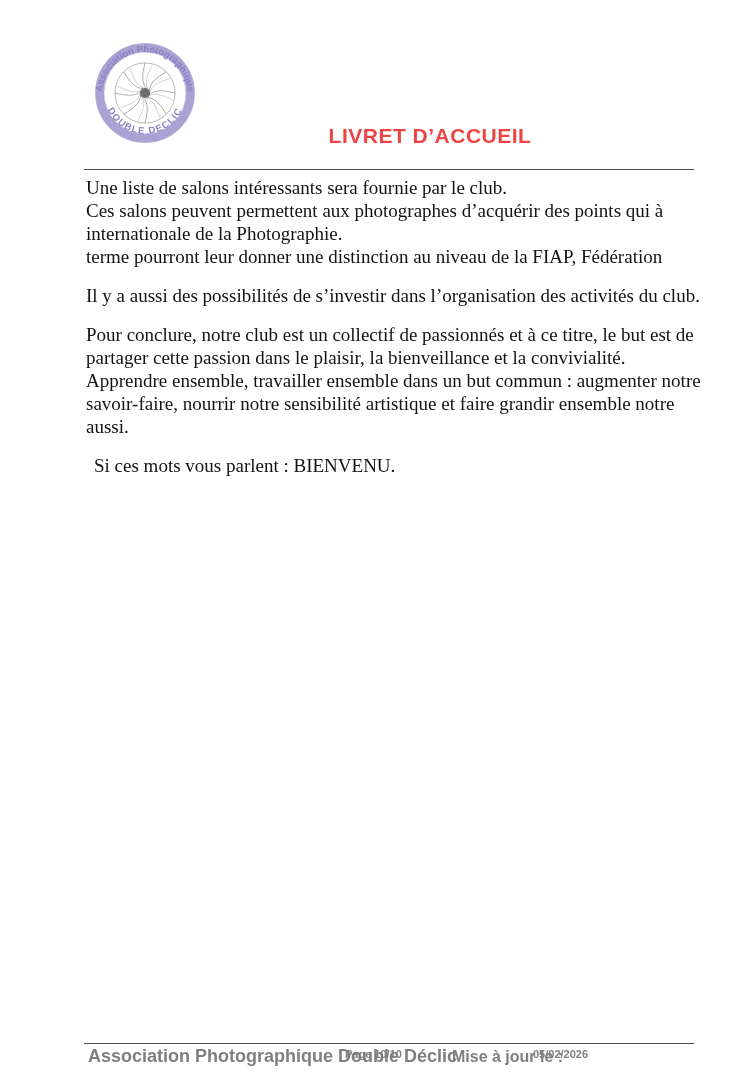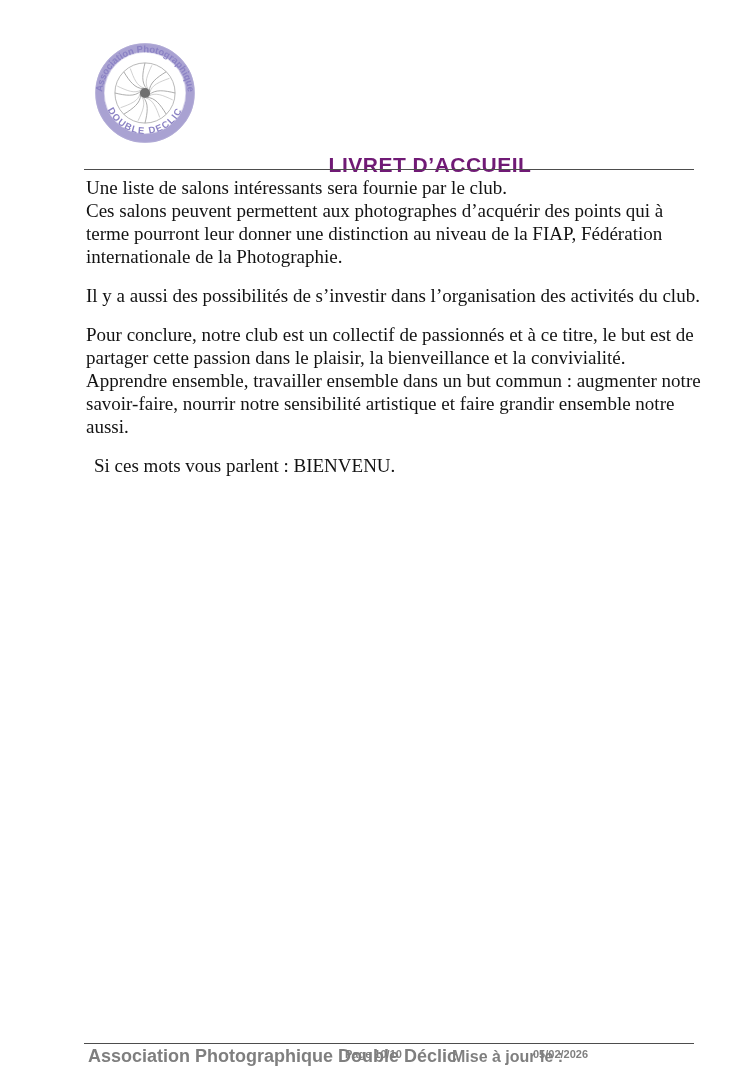--- a/index.html
+++ b/index.html
@@ -29,23 +29,22 @@
   .doc-title {
     position: absolute;
     left: 180px;
     top: 124px;
     width: 500px;
     text-align: center;
     font-family: "Liberation Sans", sans-serif;
     font-weight: bold;
     font-size: 21px;
     letter-spacing: 0.5px;
-    color: #701a75;
+    color: #ef4444;
     white-space: nowrap;
-    margin-top: 29px;
   }
 
   .rule {
     position: absolute;
     left: 84px;
     width: 610px;
     height: 1px;
     background: #4d4d4d;
   }
   .rule-top { top: 169px; }
@@ -130,22 +129,22 @@
   </div>
 
   <div class="doc-title">LIVRET D’ACCUEIL</div>
 
   <div class="rule rule-top"></div>
 
   <div class="content">
     <div class="para">
       <div class="line">Une liste de salons intéressants sera fournie par le club.</div>
       <div class="line">Ces salons peuvent permettent aux photographes d’acquérir des points qui à</div>
+      <div class="line">internationale de la Photographie.</div>
       <div class="line">terme pourront leur donner une distinction au niveau de la FIAP, Fédération</div>
-      <div class="line">internationale de la Photographie.</div>
     </div>
     <div class="para">
       <div class="line">Il y a aussi des possibilités de s’investir dans l’organisation des activités du club.</div>
     </div>
     <div class="para">
       <div class="line">Pour conclure, notre club est un collectif de passionnés et à ce titre, le but est de</div>
       <div class="line">partager cette passion dans le plaisir, la bienveillance et la convivialité.</div>
       <div class="line">Apprendre ensemble, travailler ensemble dans un but commun : augmenter notre</div>
       <div class="line">savoir-faire, nourrir notre sensibilité artistique et faire grandir ensemble notre</div>
       <div class="line">aussi.</div>

